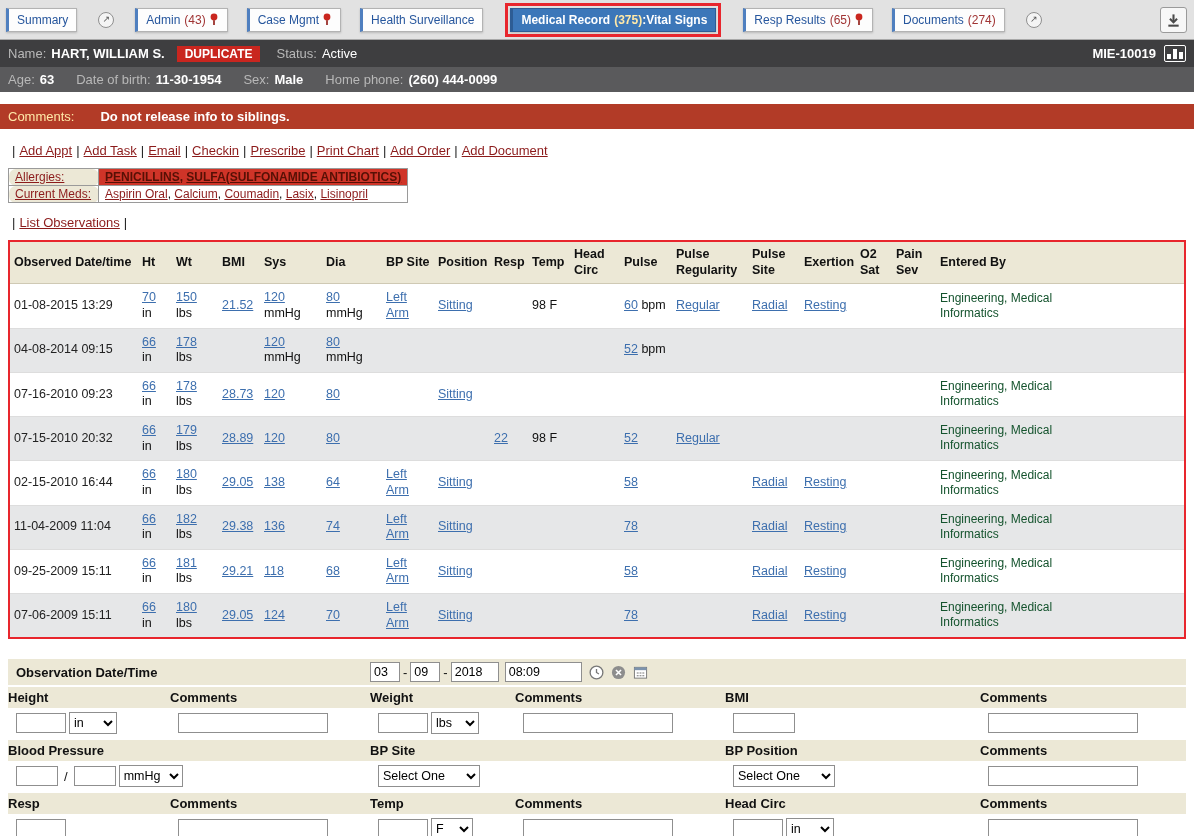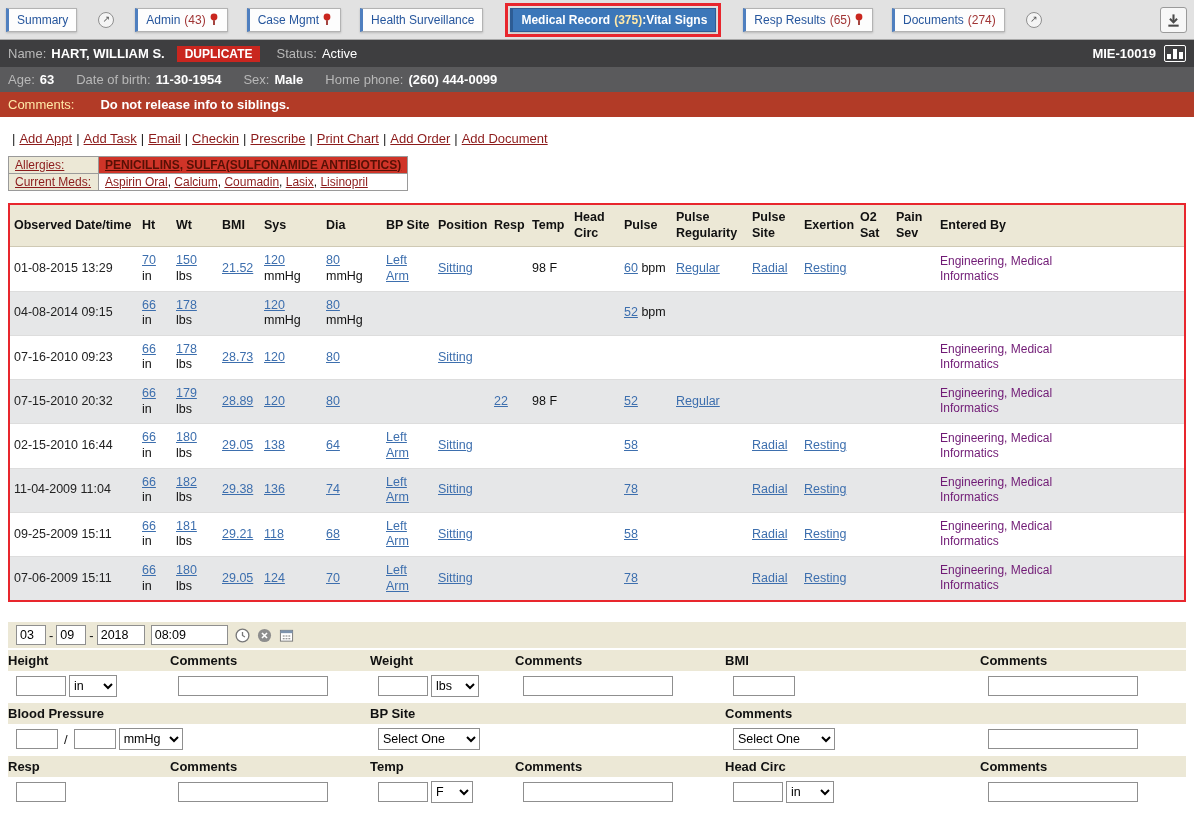--- a/index.html
+++ b/index.html
@@ -22,47 +22,47 @@
   .patient-bar{background:#3e3e40;color:#fff;height:27px;display:flex;align-items:center;padding:0 8px;}
   .dim{color:#b8b8b8;margin-right:5px;}
   .pname{font-weight:bold;}
   .dup{background:#c9261f;color:#fff;font-weight:bold;padding:1px 8px;margin:0 16px 0 12px;font-size:12px;cursor:pointer;}
   .bar-right{margin-left:auto;display:flex;align-items:center;gap:8px;font-weight:bold;}
   .chart-icon{display:inline-flex;align-items:flex-end;gap:2px;width:22px;height:17px;border:1px solid #fff;border-radius:2px;padding:2px;cursor:pointer;}
   .chart-icon i{width:4px;background:#fff;display:block;}
   .cb1{height:5px}.cb2{height:10px}.cb3{height:7px}
   .demo-bar{background:#5a5a5c;color:#fff;height:25px;display:flex;align-items:center;padding:0 8px;gap:22px;}
   .demo-item b{font-weight:bold;}
-  .comments-bar{background:#b23b27;color:#fff;height:25px;display:flex;align-items:center;padding:0 8px;}
+  .comments-bar{background:#b23b27;color:#fff;height:25px;display:flex;align-items:center;padding:0 8px;margin-top:12px;}
   .comments-bar .clabel{color:#ffe9a8;margin-right:26px;}
   .comments-bar .ctext{font-weight:bold;}
 
   
   .content{padding:10px 8px 0;}
   .action-links{margin:4px 0 10px;}
   .pipe{margin:0 4px;color:#222;}
   a.mlink{color:#8c1b1b;}
   .summary-box{border-collapse:collapse;font-size:12px;margin-bottom:12px;}
   .summary-box td{border:1px solid #9a9a9a;padding:1px 6px;}
-  .sb-label{background:#ece8d6;min-width:90px;vertical-align:top;}
+  .sb-label{background:#ece8d6;min-width:90px;vertical-align:top;border-radius:7px;}
   .sb-label a, .sb-val a{color:#8c1b1b;}
   .allergy-val{background:#cf3428;}
   .allergy-val a, .allergy-val .comma{color:#571005;font-weight:bold;}
   .list-obs{margin:2px 0 10px;}
 
   
   .vitals-wrap{border:2px solid #e8262d;margin-bottom:20px;}
   table.vitals{width:100%;border-collapse:collapse;table-layout:fixed;font-size:12.5px;}
   .vitals th{background:#ece8d6;font-weight:bold;text-align:left;padding:5px 4px;vertical-align:middle;line-height:1.25;border-bottom:1px solid #cfc9b4;}
   .vitals td{padding:6px 4px;vertical-align:middle;line-height:1.25;word-wrap:break-word;}
   .vitals tbody tr{border-top:1px solid #ddd;}
   .vitals tbody tr:nth-child(even){background:#e6e7e8;}
   .vitals td:first-child{white-space:nowrap;color:#222;}
   a.tlink{color:#3d6fae;}
-  td.entered-by span{display:inline-block;max-width:168px;color:#701a75;font-size:12px;}
+  td.entered-by span{display:inline-block;max-width:168px;color:#14532d;font-size:12px;}
 
   
   .form-area{margin-top:2px;}
   .obs-row{background:#ece8d6;display:flex;align-items:center;padding:3px 8px;}
   .obs-label{font-weight:bold;flex:0 0 354px;}
   .tin{border:1px solid #8f8f8f;height:20px;padding:1px 3px;font-size:12.5px;font-family:inherit;background:#fff;}
   .tsel{border:1px solid #8f8f8f;height:22px;font-size:12.5px;font-family:inherit;background:#fff;}
   .dash,.slash{margin:0 3px;}
   .dticon{margin-left:7px;display:inline-flex;align-items:center;cursor:pointer;}
   .w-sm{width:30px}.w-yr{width:48px}.w-time{width:77px;margin-left:6px;}
@@ -167,20 +167,23 @@
         <td class="sb-label"><a href="#">Allergies:</a></td>
         <td class="sb-val allergy-val"><a href="#">PENICILLINS</a><span class="comma">, </span><a href="#">SULFA(SULFONAMIDE ANTIBIOTICS)</a></td>
       </tr>
       <tr>
         <td class="sb-label"><a href="#">Current Meds:</a></td>
         <td class="sb-val"><a href="#">Aspirin Oral</a><span class="comma">, </span><a href="#">Calcium</a><span class="comma">, </span><a href="#">Coumadin</a><span class="comma">, </span><a href="#">Lasix</a><span class="comma">, </span><a href="#">Lisinopril</a></td>
       </tr>
     </tbody>
   </table>
 
+  <div class="list-obs">
+    <span class="pipe">|</span><a href="#" class="mlink">List Observations</a><span class="pipe">|</span>
+  </div>
 
   <div class="vitals-wrap">
     <table class="vitals">
       <colgroup>
         <col style="width:128px">
           <col style="width:34px">
           <col style="width:46px">
           <col style="width:42px">
         <col style="width:62px">
           <col style="width:60px">
@@ -380,20 +383,21 @@
             <td></td>
             <td class="entered-by"><span>Engineering, Medical Informatics</span></td>
           </tr>
         </tbody>
     </table>
   </div>
 
   <div class="form-area">
 
     <div class="obs-row">
+      <span class="obs-label">Observation Date/Time</span>
       <input type="text" class="tin w-sm" value="03" style="">
       <span class="dash">-</span>
       <input type="text" class="tin w-sm" value="09" style="">
       <span class="dash">-</span>
       <input type="text" class="tin w-yr" value="2018" style="">
       <input type="text" class="tin w-time" value="08:09" style="">
       <span class="dticon">
           <svg width="15" height="15" viewBox="0 0 16 16">
             <circle cx="8" cy="8" r="6.8" fill="#fff" stroke="#777" stroke-width="1.4"></circle>
             <path d="M8 4.2V8l2.6 1.6" fill="none" stroke="#777" stroke-width="1.4"></path>
@@ -443,20 +447,21 @@
       <div class="fcell">
           <input type="text" class="tin w-com" style="">
         </div>
     </div>
 
     <div class="fgrid frow-labels">
       <div class="fcell">Blood Pressure</div>
       <div class="fcell"></div>
       <div class="fcell">BP Site</div>
       <div class="fcell"></div>
+      <div class="fcell">BP Position</div>
       <div class="fcell">Comments</div>
     </div>
     <div class="fgrid frow-inputs">
       <div class="fcell span2">
         <input type="text" class="tin w-bp" style="">
         <span class="slash">/</span>
         <input type="text" class="tin w-bp" style="">
         <select class="tsel w-mmhg"><option>mmHg</option></select>
       </div>
       <div class="fcell">

